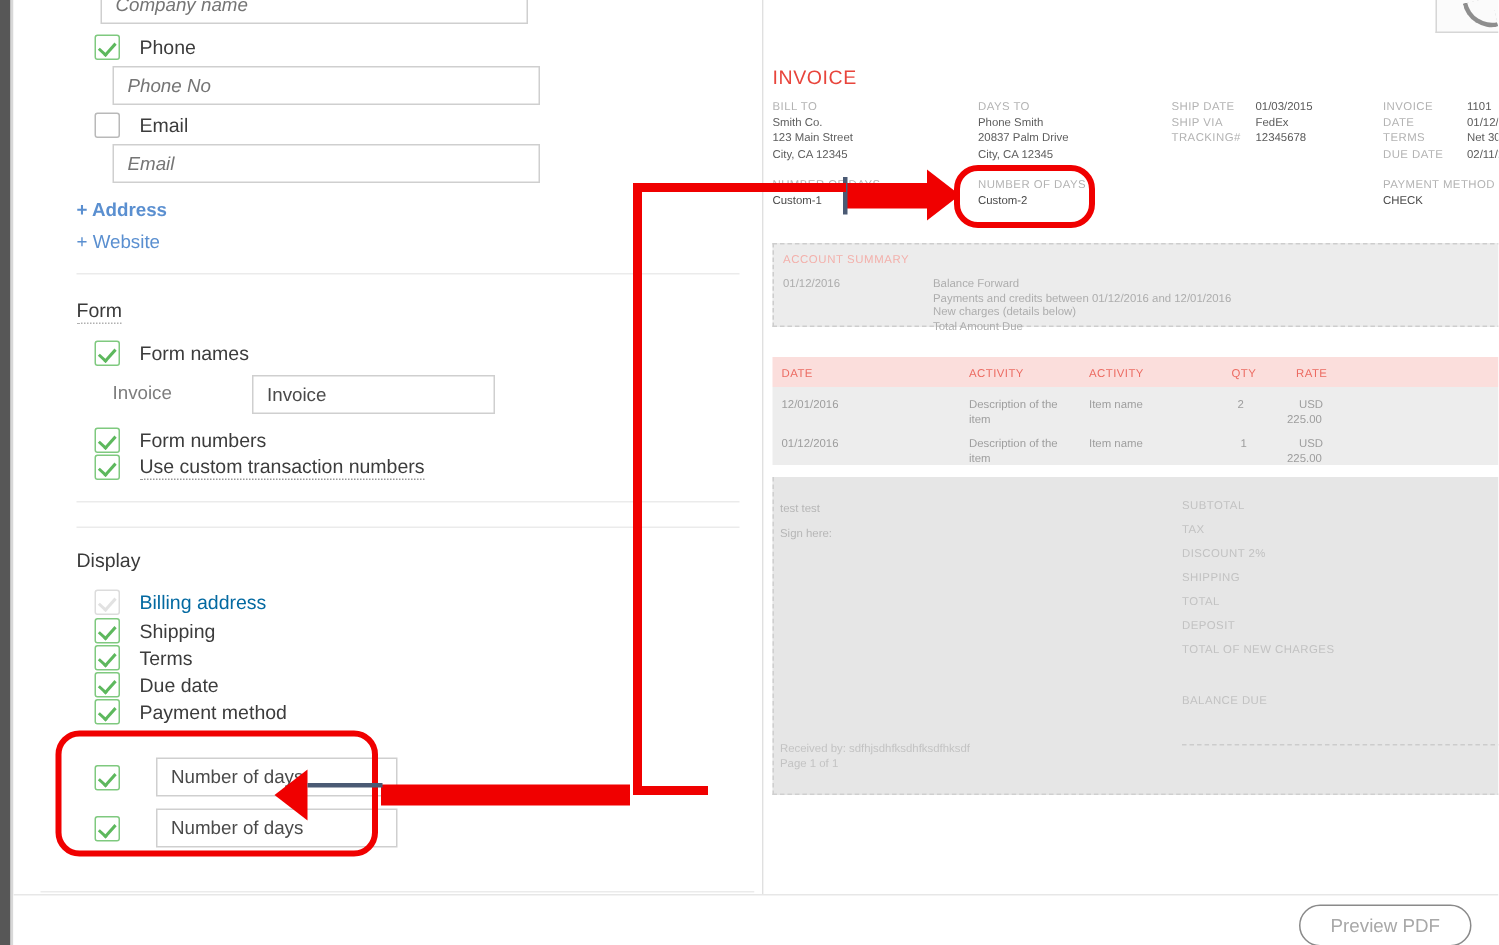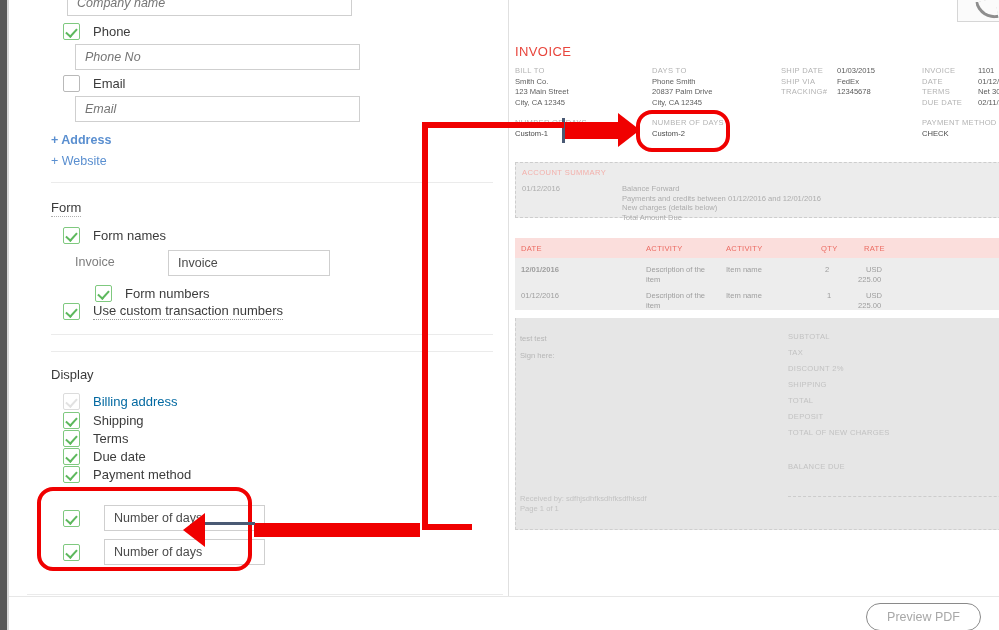--- a/index.html
+++ b/index.html
@@ -202,21 +202,21 @@
   </div>
 
   <div class="row" style="position:absolute;left:42px;top:227px;">
     <span class="cb checked"></span>
     <span class="cb-label">Form names</span>
   </div>
 
   <div style="position:absolute;left:66px;top:255px;font-size:12.5px;color:#7d7d7d;">Invoice</div>
   <input class="txtfield filled" style="position: absolute; left: 159px; top: 250px; width: 162px;" value="Invoice">
 
-  <div class="row" style="position:absolute;left:42px;top:285px;margin-left:32px;">
+  <div class="row" style="position:absolute;left:42px;top:285px;">
     <span class="cb checked"></span>
     <span class="cb-label">Form numbers</span>
   </div>
 
   <div class="row" style="position:absolute;left:42px;top:303px;">
     <span class="cb checked"></span>
     <span class="cb-label dotted">Use custom transaction numbers</span>
   </div>
 
   <div class="hr" style="position:absolute;left:42px;top:334px;width:442px;"></div>
@@ -341,21 +341,21 @@
     <div id="tbl-head">
       <span class="th" style="left:6px;">DATE</span>
       <span class="th" style="left:131px;">ACTIVITY</span>
       <span class="th" style="left:211px;">ACTIVITY</span>
       <span class="th" style="left:306px;">QTY</span>
       <span class="th" style="left:349px;">RATE</span>
     </div>
 
     <div id="tbl-body">
       <div>
-        <span class="td" style="left:6px;top:7px;font-weight:bold;">12/01/2016</span>
+        <span class="td" style="left:6px;top:7px;">12/01/2016</span>
         <span class="td" style="left:131px;top:7px;width:62px;">Description of the item</span>
         <span class="td" style="left:211px;top:7px;">Item name</span>
         <span class="td" style="left:310px;top:7px;">2</span>
         <span class="td" style="left:351px;top:7px;">USD</span>
         <span class="td" style="left:343px;top:17px;">225.00</span>
       </div>
       <div>
         <span class="td" style="left:6px;top:33px;">01/12/2016</span>
         <span class="td" style="left:131px;top:33px;width:62px;">Description of the item</span>
         <span class="td" style="left:211px;top:33px;">Item name</span>

